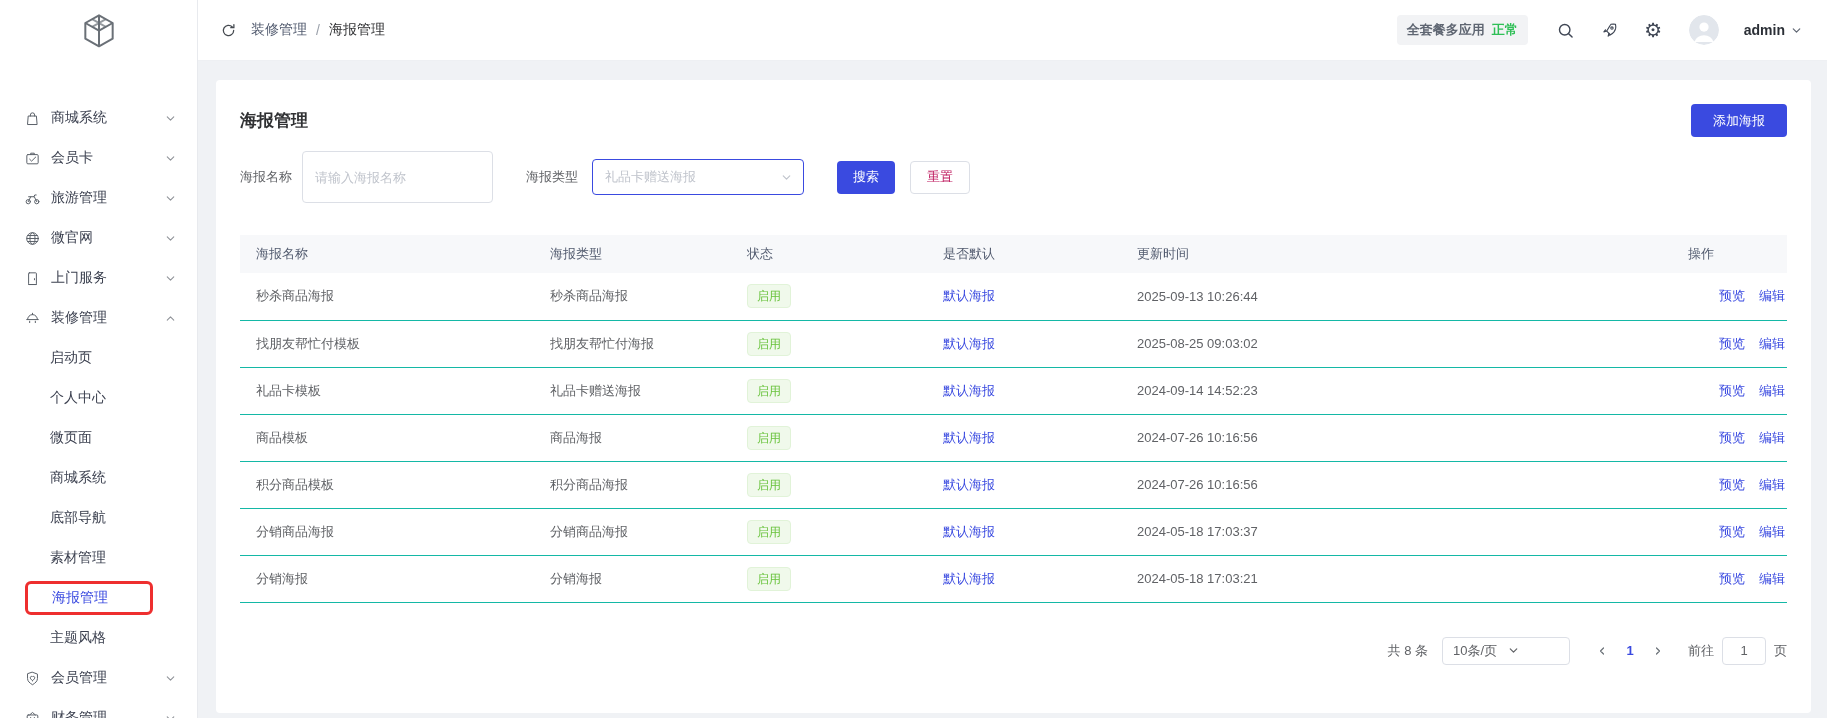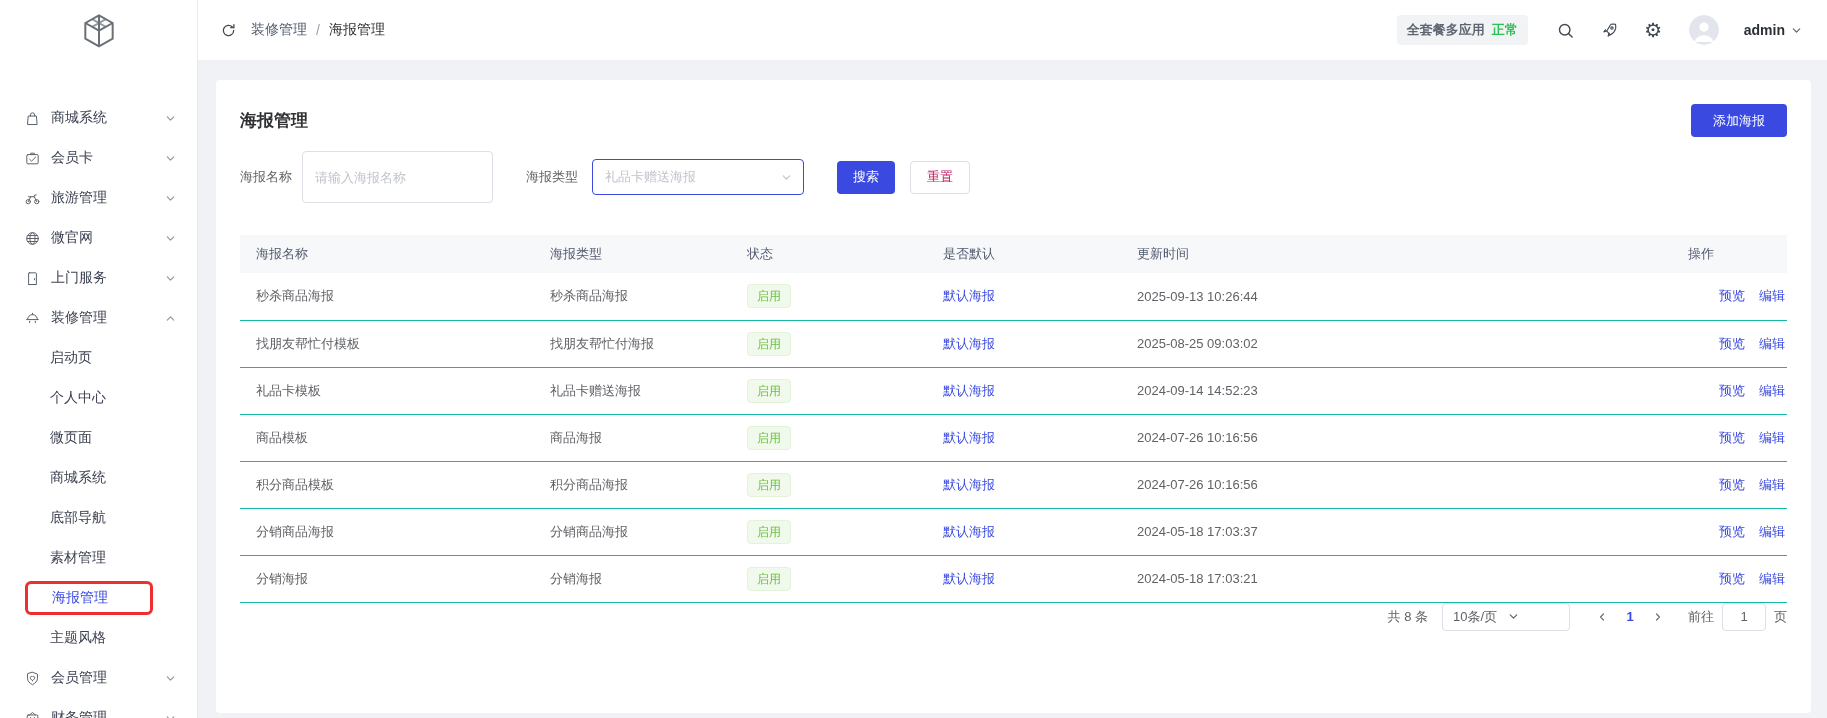--- a/index.html
+++ b/index.html
@@ -81,21 +81,21 @@
   .grid thead th{background:#f7f8fa;height:38px;font-weight:normal;color:#515a6e;text-align:left;padding:0 10px 0 0;}
   .grid thead th:first-child{padding-left:16px;}
   .grid thead th.col-actions{text-align:center;padding-right:2px;}
   .grid tbody td{height:47px;border-bottom:1px solid #14b8a6;color:#606266;padding:0 10px 0 0;}
   .grid tbody td:first-child{padding-left:16px;}
   .grid td.cell-actions{text-align:right;padding-right:2px;white-space:nowrap;font-family:Liberation Mono, monospace;}
   .tag-enabled{display:inline-block;padding:5px 9px;font-size:12px;line-height:1;color:var(--success-text);background:var(--success-bg);border:1px solid var(--success-border);border-radius:4px;}
   a.link{color:var(--primary);text-decoration:none;cursor:pointer;}
   .cell-actions a.link + a.link{margin-left:14px;}
 
-  .pagination{display:flex;align-items:center;justify-content:flex-end;font-size:13px;color:#606266;}
+  .pagination{margin-top:34px;display:flex;align-items:center;justify-content:flex-end;font-size:13px;color:#606266;}
   .pg-total{margin-right:14px;}
   .pg-size{width:128px;height:28px;border:1px solid #dcdfe6;border-radius:4px;display:flex;align-items:center;padding:0 8px 0 10px;cursor:pointer;}
   .pg-size span{flex:1;color:#606266;}
   .pg-arrow{width:28px;height:28px;display:flex;align-items:center;justify-content:center;color:#6a7077;cursor:pointer;}
   .pg-arrow svg{width:12px;height:12px;}
   .pg-arrow.left{margin-left:18px;}
   .pg-arrow.left svg{transform:rotate(90deg);}
   .pg-arrow.right svg{transform:rotate(-90deg);}
   .pg-current{min-width:28px;text-align:center;color:var(--primary);font-weight:bold;cursor:pointer;}
   .pg-goto-label{margin:0 8px 0 16px;}

